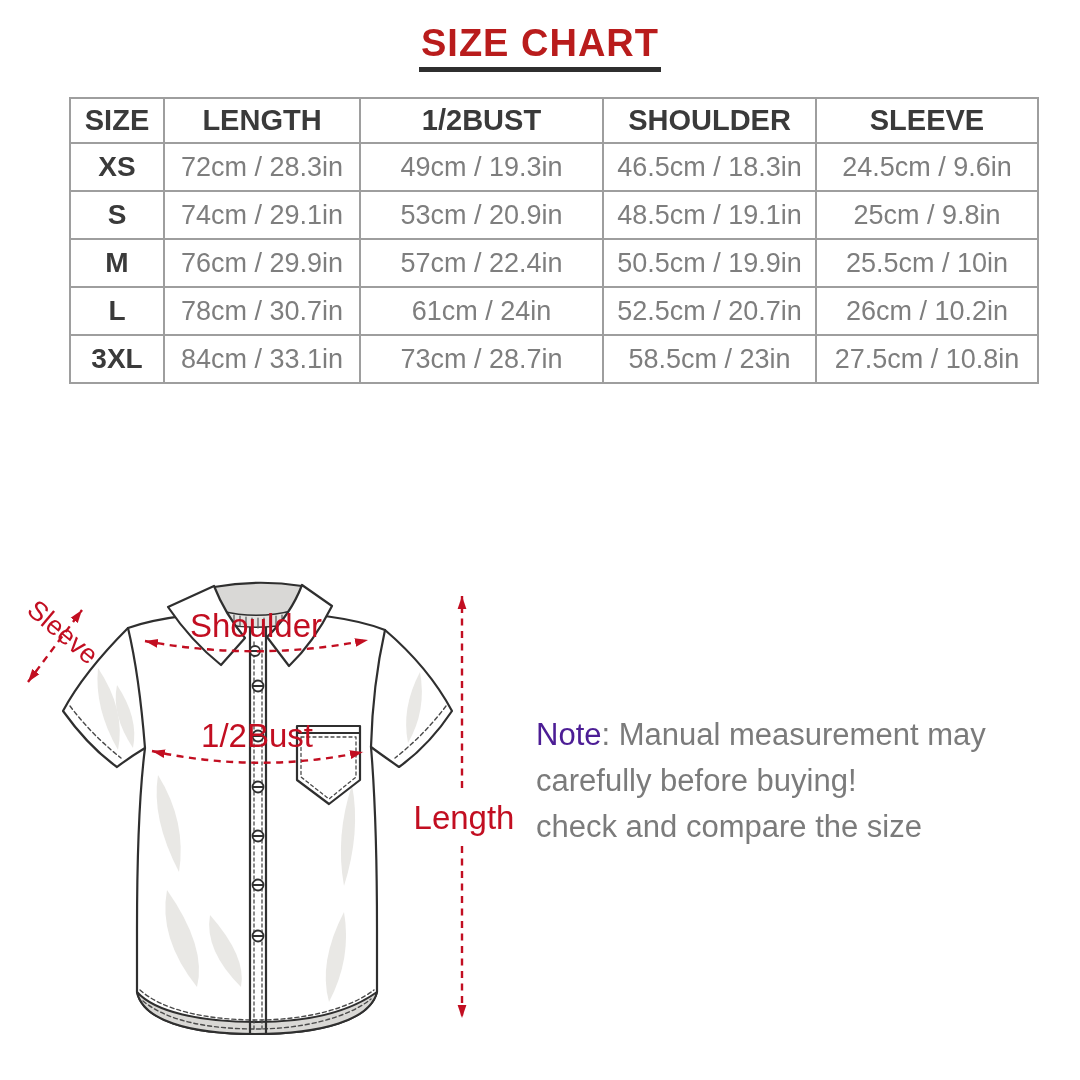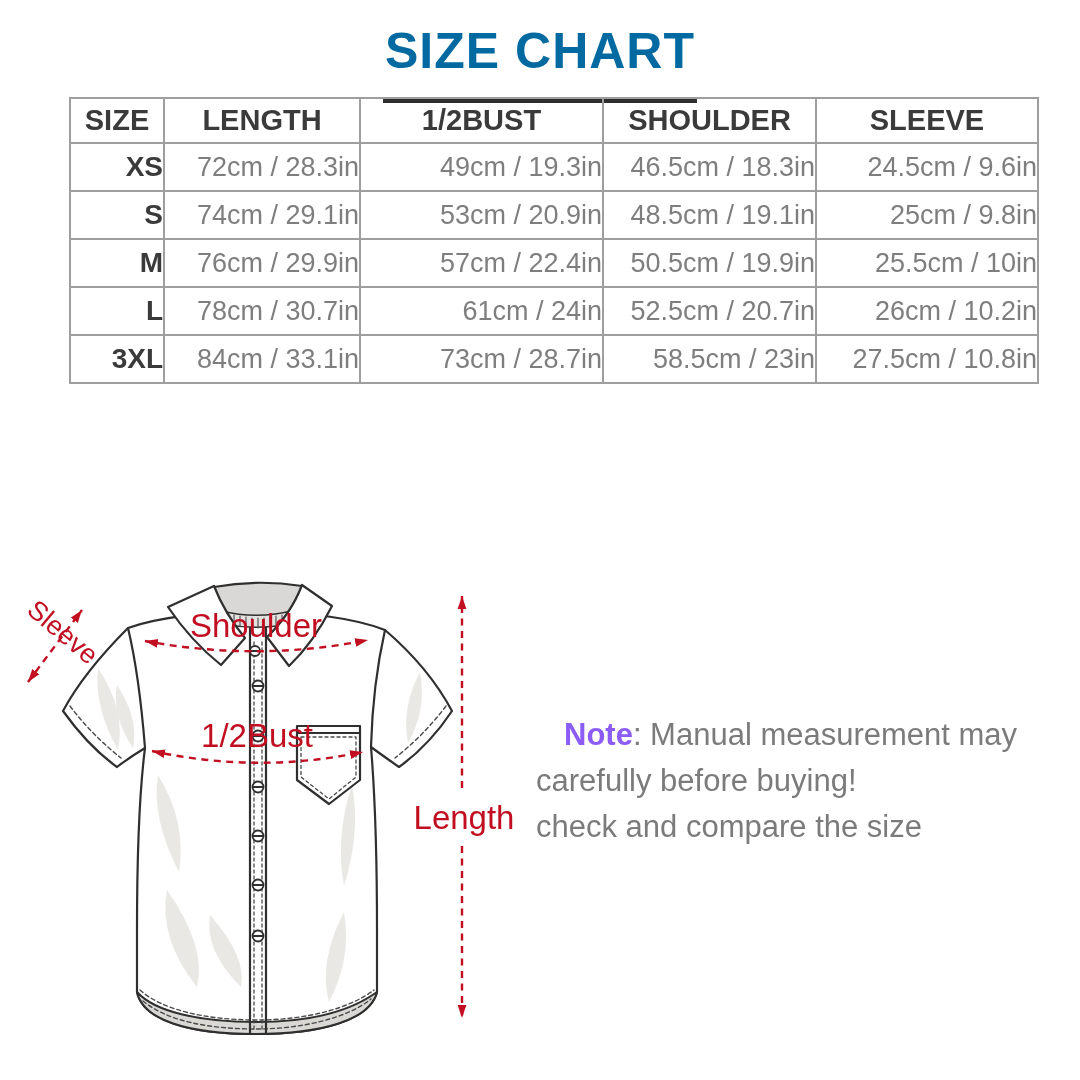--- a/index.html
+++ b/index.html
@@ -2,41 +2,41 @@
 <html><head>
 <meta charset="utf-8">
 <style>
   html,body{margin:0;padding:0;}
   body{
     width:1080px;height:1080px;position:relative;background:#ffffff;
     font-family:"Liberation Sans", sans-serif;overflow:hidden;
   }
   .title-wrap{position:absolute;top:22px;left:0;width:1080px;text-align:center;}
   .title{
-    display:inline-block;font-size:50px;font-weight:bold;color:#0369a1;
-    letter-spacing:1px;border-bottom:5px solid #2f2f2f;padding:0 2px 18px 2px;
+    display:inline-block;font-size:38px;font-weight:bold;color:#b91c1c;
+    letter-spacing:1px;border-bottom:5px solid #2f2f2f;padding:0 2px 2px 2px;
   }
   table.size-chart{
     position:absolute;left:57px;top:97px;width:968px;
     border-collapse:collapse;table-layout:fixed;margin-left:12px;
   }
   table.size-chart th, table.size-chart td{
     border:2px solid #9e9e9e;text-align:center;vertical-align:middle;padding:0;
     overflow:hidden;white-space:nowrap;
   }
   table.size-chart th{height:43px;font-size:29px;font-weight:bold;color:#3a3a3a;}
-  table.size-chart td{height:46px;font-size:27px;font-weight:normal;color:#7e7e7e;text-align:right;}
+  table.size-chart td{height:46px;font-size:27px;font-weight:normal;color:#7e7e7e;}
   table.size-chart td.size-cell{font-weight:bold;color:#3a3a3a;font-size:28px;}
   .diagram{position:absolute;left:0;top:560px;width:520px;height:520px;}
   .diagram text{font-family:"Liberation Sans", sans-serif;}
   .note{
     position:absolute;left:536px;top:712px;width:486px;
     font-size:31px;line-height:46px;color:#7b7b7b;
   }
-  .note b{color:#8b5cf6;font-weight:bold;margin-left:28px;}
+  .note b{color:#4c1d95;font-weight:normal;}
 </style>
 </head>
 <body>
 
 <div class="title-wrap">
   <span class="title">SIZE CHART</span>
 </div>
 
 <table class="size-chart">
   <colgroup>

